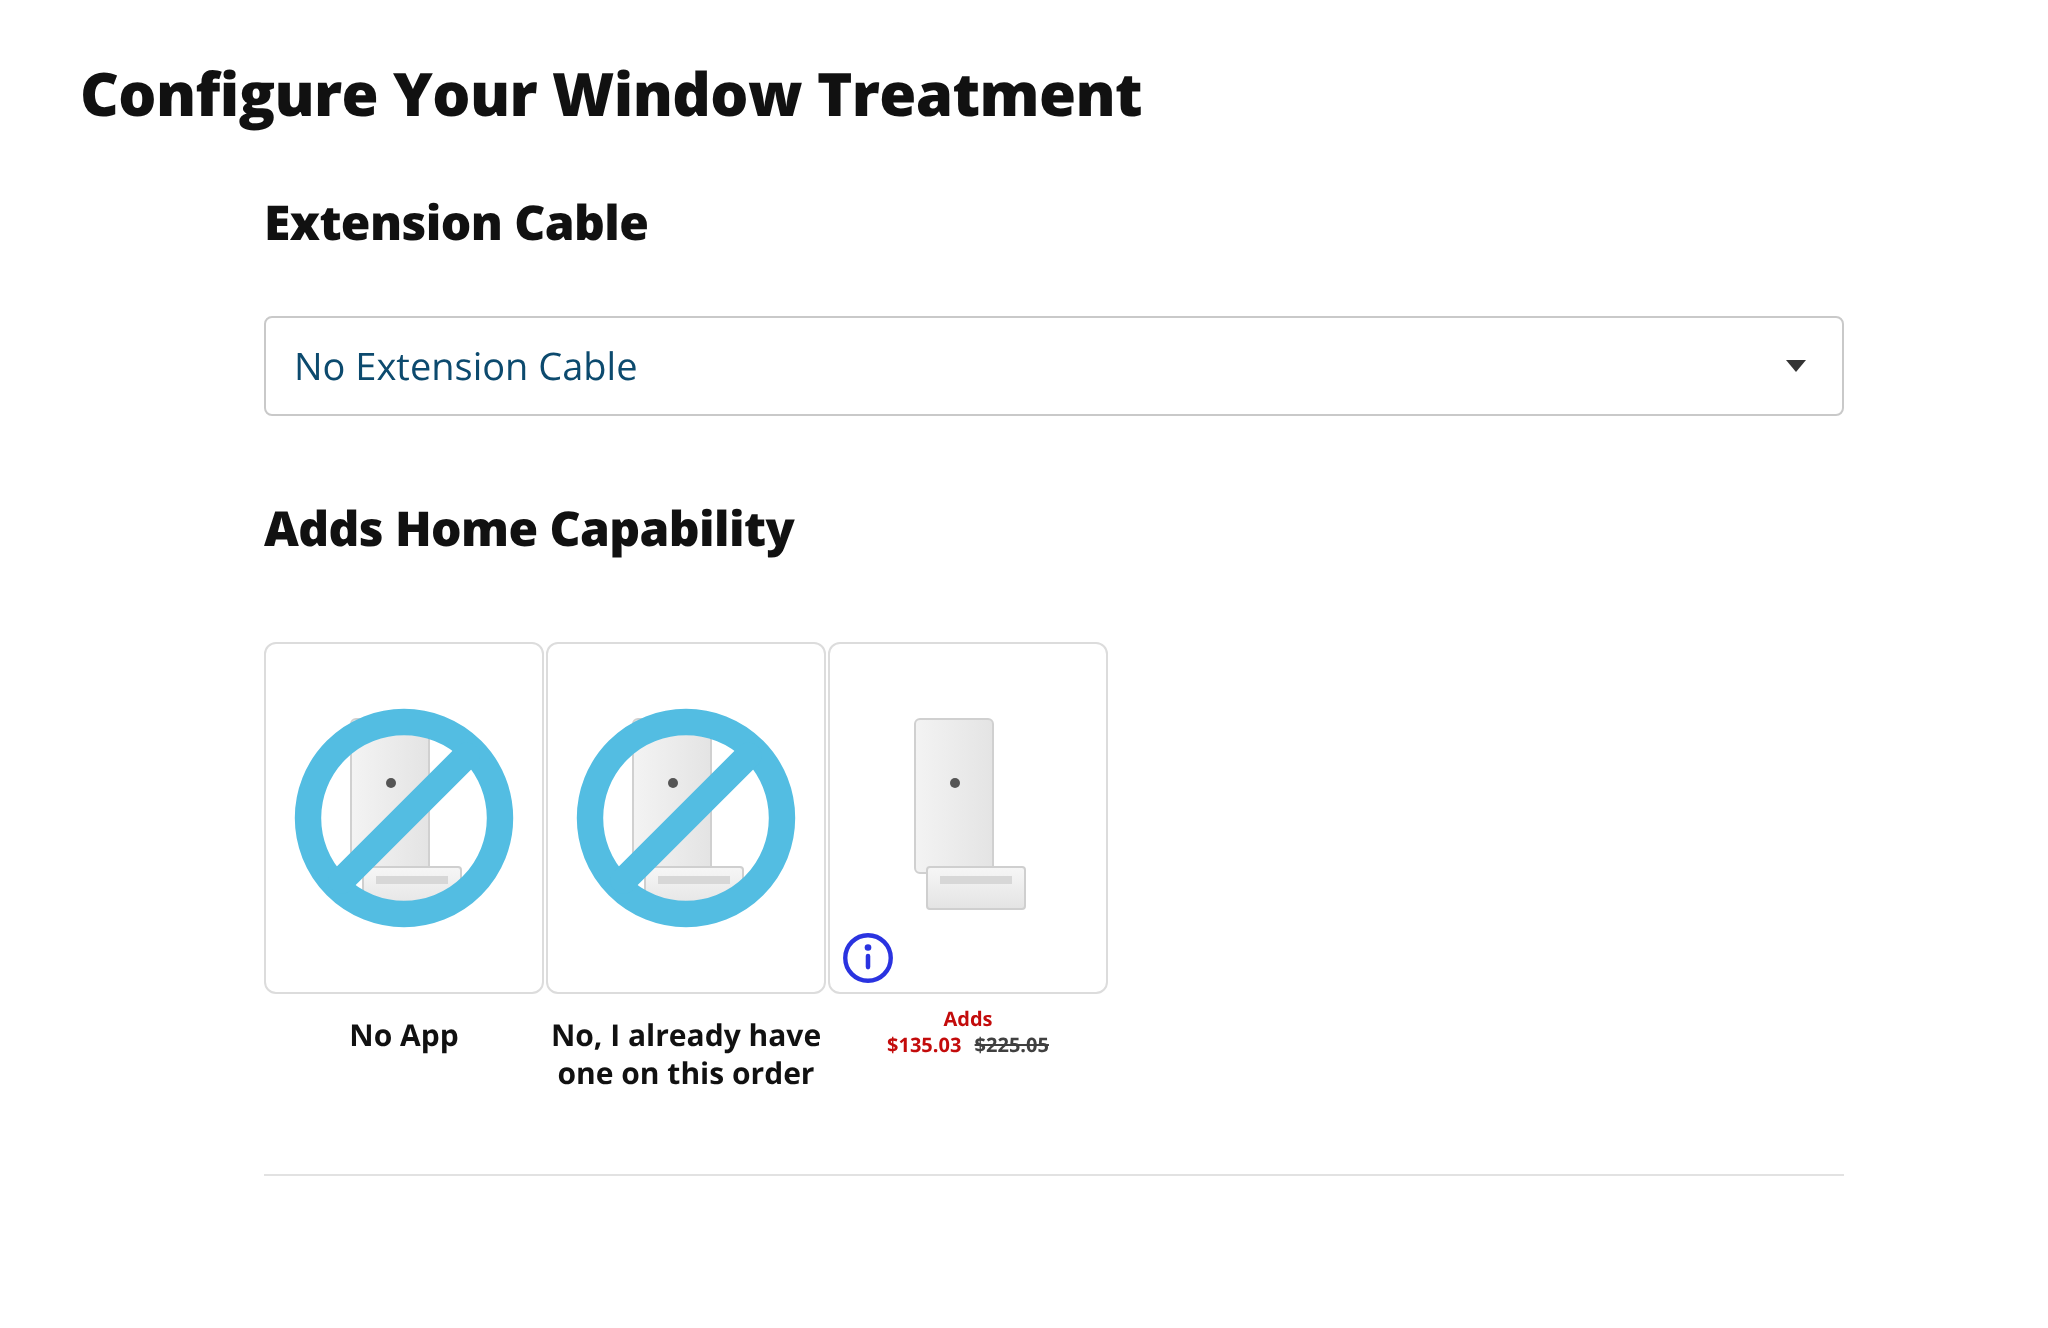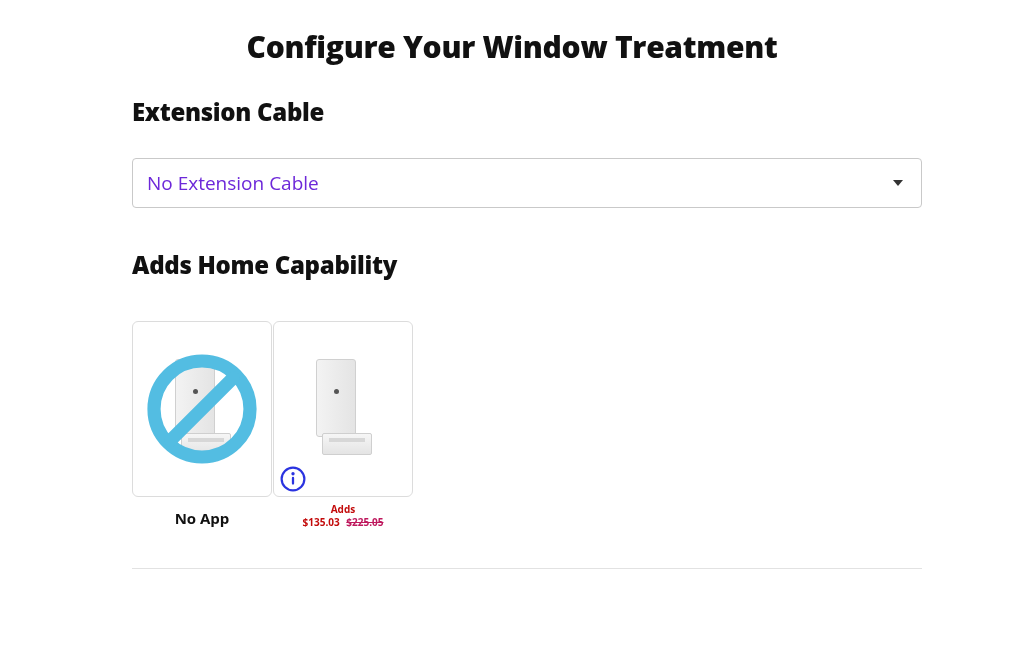--- a/index.html
+++ b/index.html
@@ -9,21 +9,21 @@
     background: #fff;
     color: #111;
     width: 1024px;
     height: 664px;
     overflow: hidden;
   }
   .page {
     padding: 18px 40px 0 40px;
   }
   .title {
-    text-align: center;
+    text-align: left;
     font-size: 30px;
     font-weight: 800;
     margin: 8px 0 28px 0;
     letter-spacing: -0.3px;
   }
   .content {
     max-width: 790px;
     margin: 0 0 0 92px;
   }
   .section-label {
@@ -35,21 +35,21 @@
   .select {
     position: relative;
     width: 100%;
     height: 50px;
     border: 1px solid #c9c9c9;
     border-radius: 4px;
     display: flex;
     align-items: center;
     padding: 10px 14px;
     font-size: 19px;
-    color: #6d28d9;
+    color: #0c4a6e;
     cursor: pointer;
     margin-bottom: 40px;
   }
   .select .caret {
     position: absolute;
     right: 18px;
     top: 50%;
     transform: translateY(-50%);
     width: 0; height: 0;
     border-left: 5px solid transparent;
@@ -131,21 +131,21 @@
   }
   .price-line {
     margin-top: 6px;
     text-align: center;
     font-size: 10px;
     font-weight: 700;
     color: #c30b0b;
     line-height: 1.25;
   }
   .price-sale { color:#c30b0b; }
-  .price-strike { color:#be185d; text-decoration: line-through; font-weight:700; margin-left:4px;}
+  .price-strike { color:#404040; text-decoration: line-through; font-weight:700; margin-left:4px;}
   .info-badge {
     position: absolute;
     left: 4px;
     bottom: 2px;
     width: 30px; height: 30px;
     border-radius: 50%;
     background: #fff;
     display:flex; align-items:center; justify-content:center;
   }
   .info-badge svg { display:block; }
@@ -183,28 +183,44 @@
           <div class="slash">
             <svg width="120" height="120" viewBox="0 0 100 100">
               <circle cx="50" cy="50" r="40" fill="none" stroke="#53bde2" stroke-width="11"></circle>
               <line x1="24" y1="76" x2="76" y2="24" stroke="#53bde2" stroke-width="11" stroke-linecap="round"></line>
             </svg>
           </div>
         </div>
         <div class="option-label">No App</div>
       </div>
 
-
       <div class="option">
         <div class="thumb">
           <div class="device">
             <div class="back"></div>
               <div class="front"></div>
               <div class="led"></div>
           </div>
+          <div class="slash">
+            <svg width="120" height="120" viewBox="0 0 100 100">
+              <circle cx="50" cy="50" r="40" fill="none" stroke="#53bde2" stroke-width="11"></circle>
+              <line x1="24" y1="76" x2="76" y2="24" stroke="#53bde2" stroke-width="11" stroke-linecap="round"></line>
+            </svg>
+          </div>
+        </div>
+        <div class="option-label">No, I already have one on this order</div>
+      </div>
+
+      <div class="option">
+        <div class="thumb">
+          <div class="device">
+            <div class="back"></div>
+              <div class="front"></div>
+              <div class="led"></div>
+          </div>
           <div class="info-badge">
             <svg width="28" height="28" viewBox="0 0 32 32">
               <circle cx="16" cy="16" r="13" fill="none" stroke="#2a33e0" stroke-width="2.5"></circle>
               <circle cx="16" cy="10" r="1.9" fill="#2a33e0"></circle>
               <rect x="14.7" y="13.5" width="2.6" height="9" rx="1.3" fill="#2a33e0"></rect>
             </svg>
           </div>
         </div>
         <div class="price-line">
           <span>Adds</span><br>

